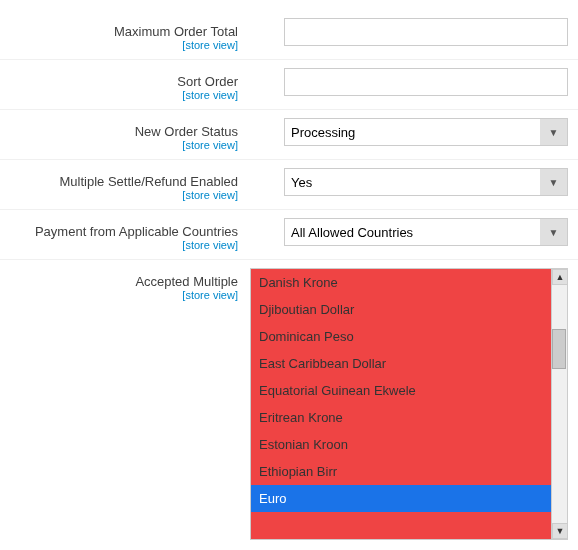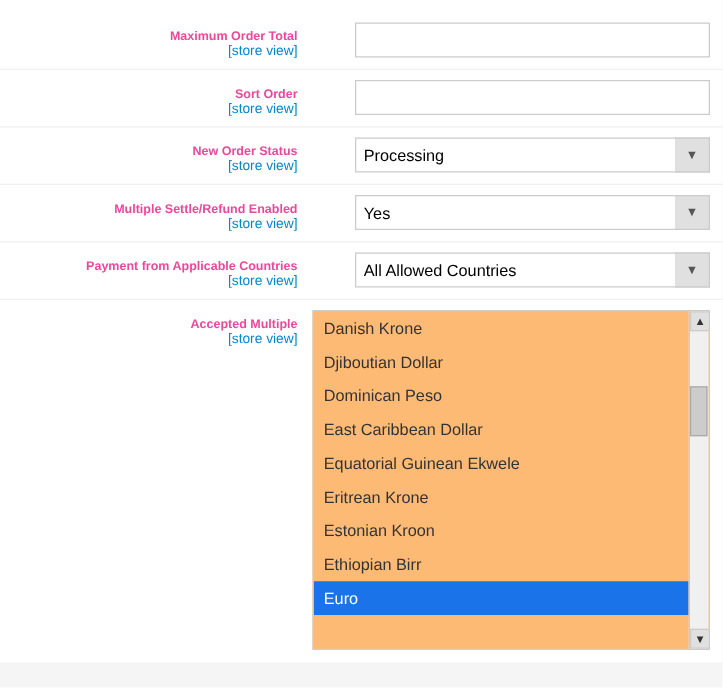--- a/index.html
+++ b/index.html
@@ -23,23 +23,23 @@
       border-bottom: 1px solid #f0f0f0;
     }
     .form-label {
       width: 240px;
       min-width: 240px;
       text-align: right;
       padding-right: 12px;
       padding-top: 6px;
     }
     .label-main {
-      font-weight: bold;
-      color: #ec4899;
-      font-size: 10px;
+      font-weight: normal;
+      color: #404040;
+      font-size: 13px;
       display: block;
     }
     .label-sub {
       color: #0088cc;
       font-size: 11px;
       display: block;
     }
     .form-control {
       flex: 1;
       display: flex;
@@ -81,21 +81,21 @@
       display: flex;
       align-items: center;
       justify-content: center;
       pointer-events: none;
       font-size: 10px;
       color: #555;
     }
     .currency-list-wrapper {
       position: relative;
       border: 1px solid #ccc;
-      background: #fdba74;
+      background: #ef4444;
       width: 100%;
       height: 272px;
       overflow: hidden;
       display: flex;
     }
     .currency-list {
       flex: 1;
       overflow-y: scroll;
       list-style: none;
     }

